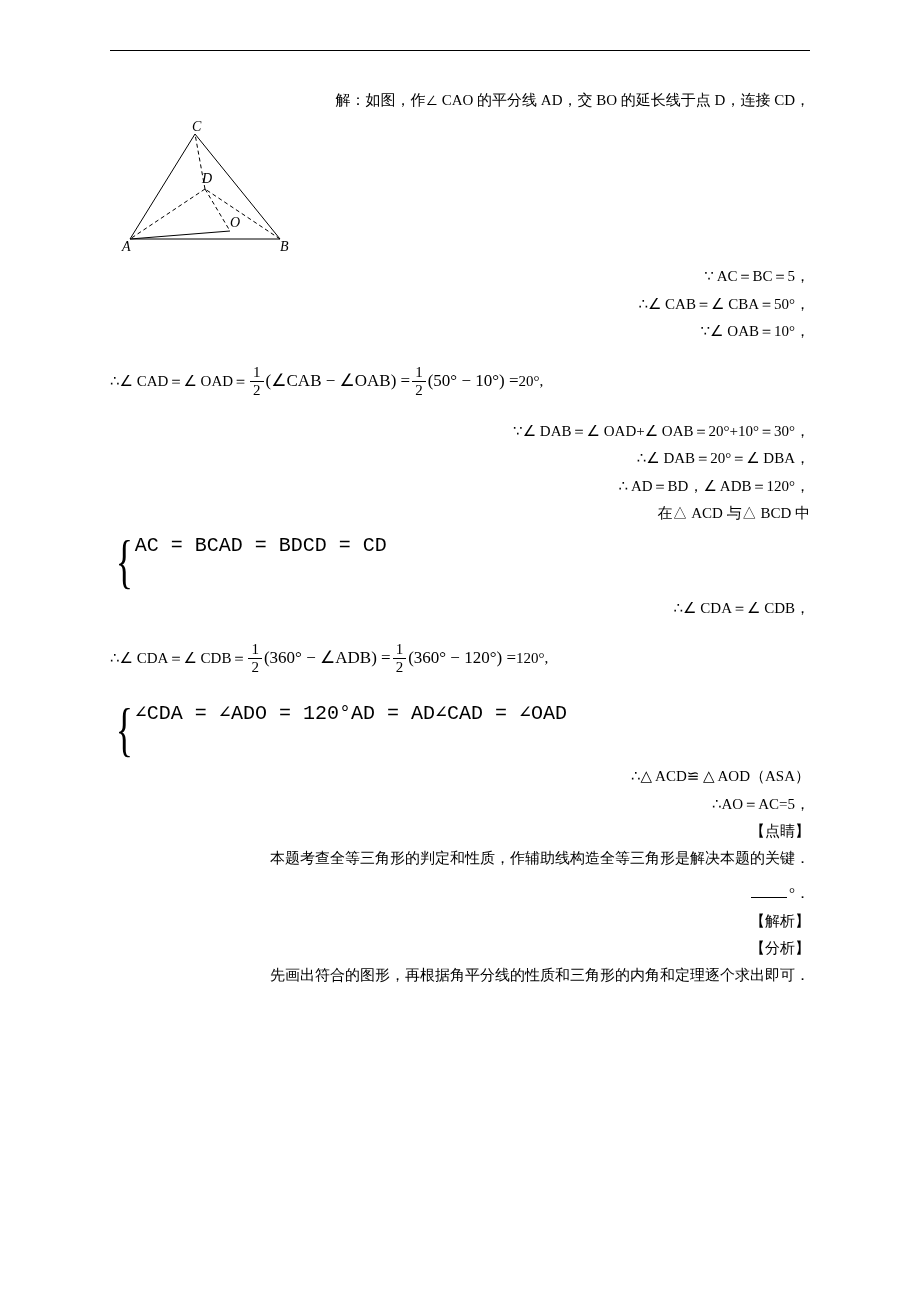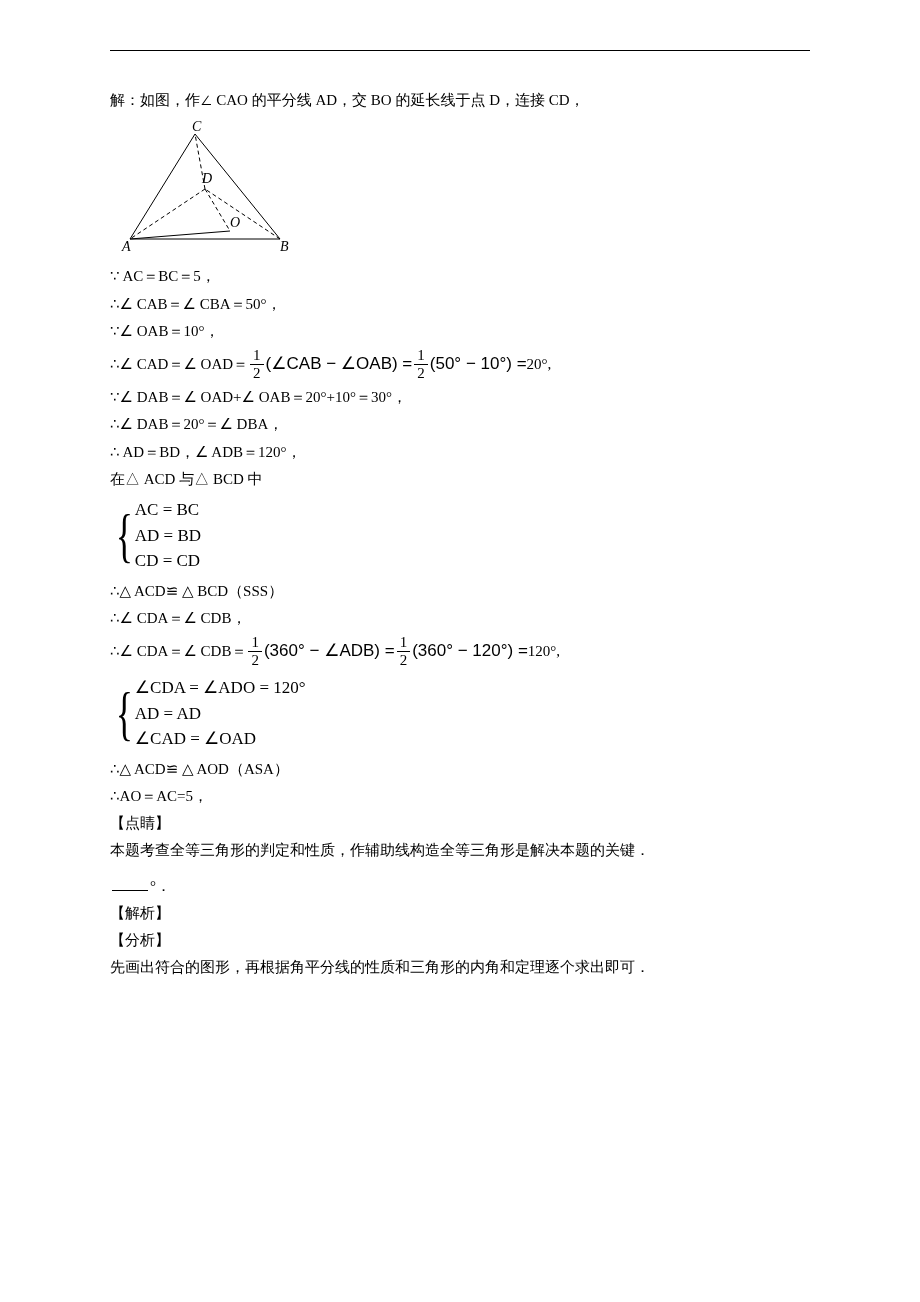--- a/index.html
+++ b/index.html
@@ -20,64 +20,65 @@
     position: relative;
   }
   .hr-top {
     border: none;
     border-top: 1px solid #000;
     margin: 0 0 36px 0;
   }
   .line {
     margin: 0 0 1px 0;
     white-space: nowrap;
+    text-align: right;
   }
   .mathline {
     display: flex;
     align-items: center;
-    margin: 3px 0;
+    margin: 20px 0;
   }
   .frac {
     display: inline-flex;
     flex-direction: column;
     align-items: center;
     vertical-align: middle;
     line-height: 1.1;
     font-family: "Times New Roman", serif;
     margin: 0 2px;
   }
   .frac .n, .frac .d {
     padding: 0 3px;
   }
   .frac .n { border-bottom: 1px solid #000; }
   .roman {
-    font-family: Liberation Sans, sans-serif;
+    font-family: Liberation Serif, serif;
     font-size: 17px;
   }
   .brace {
     display: inline-flex;
     align-items: stretch;
     margin: 4px 0 4px 0;
   }
   .brace-glyph {
     font-family: "Times New Roman", serif;
     font-size: 60px;
     line-height: 1;
     display: flex;
     align-items: center;
     transform: scaleX(0.6);
     margin-right: -4px;
   }
   .brace-content {
     display: flex;
-    flex-direction: column;
+    flex-direction: row;
     justify-content: center;
     line-height: 1.5;
-    font-family: Liberation Serif, serif;
-    font-size: 17px;
+    font-family: Liberation Mono, monospace;
+    font-size: 20px;
   }
   .blue { color: #0066cc; }
   .blank {
     display: inline-block;
     border-bottom: 1px solid #000;
     width: 36px;
     height: 0.9em;
     vertical-align: baseline;
     margin: 0 2px;
   }
@@ -140,21 +141,20 @@
 
   <div class="brace">
     <span class="brace-glyph">{</span>
     <div class="brace-content">
       <span>AC = BC</span>
       <span>AD = BD</span>
       <span>CD = CD</span>
     </div>
   </div>
 
-  <p class="line">∴△ ACD≌ △ BCD（SSS）</p>
   <p class="line">∴∠ CDA＝∠ CDB，</p>
 
   <div class="mathline">
     <span>∴∠ CDA＝∠ CDB＝</span>
     <span class="frac">
       <span class="n">1</span>
       <span class="d">2</span>
     </span>
     <span class="roman">(360° − ∠ADB) =</span>
     <span class="frac">

